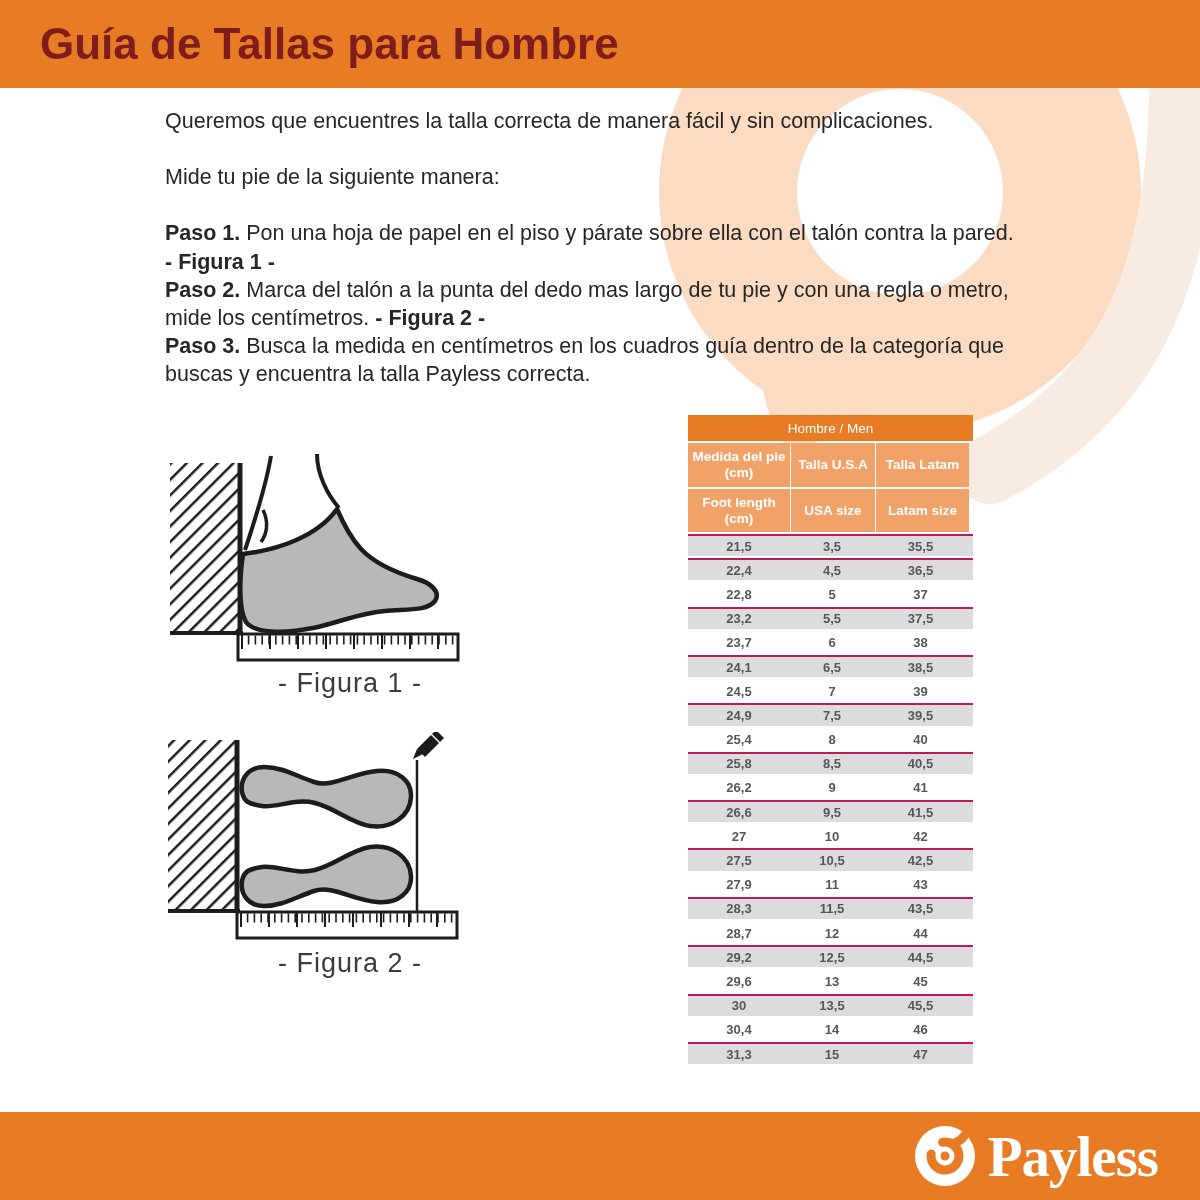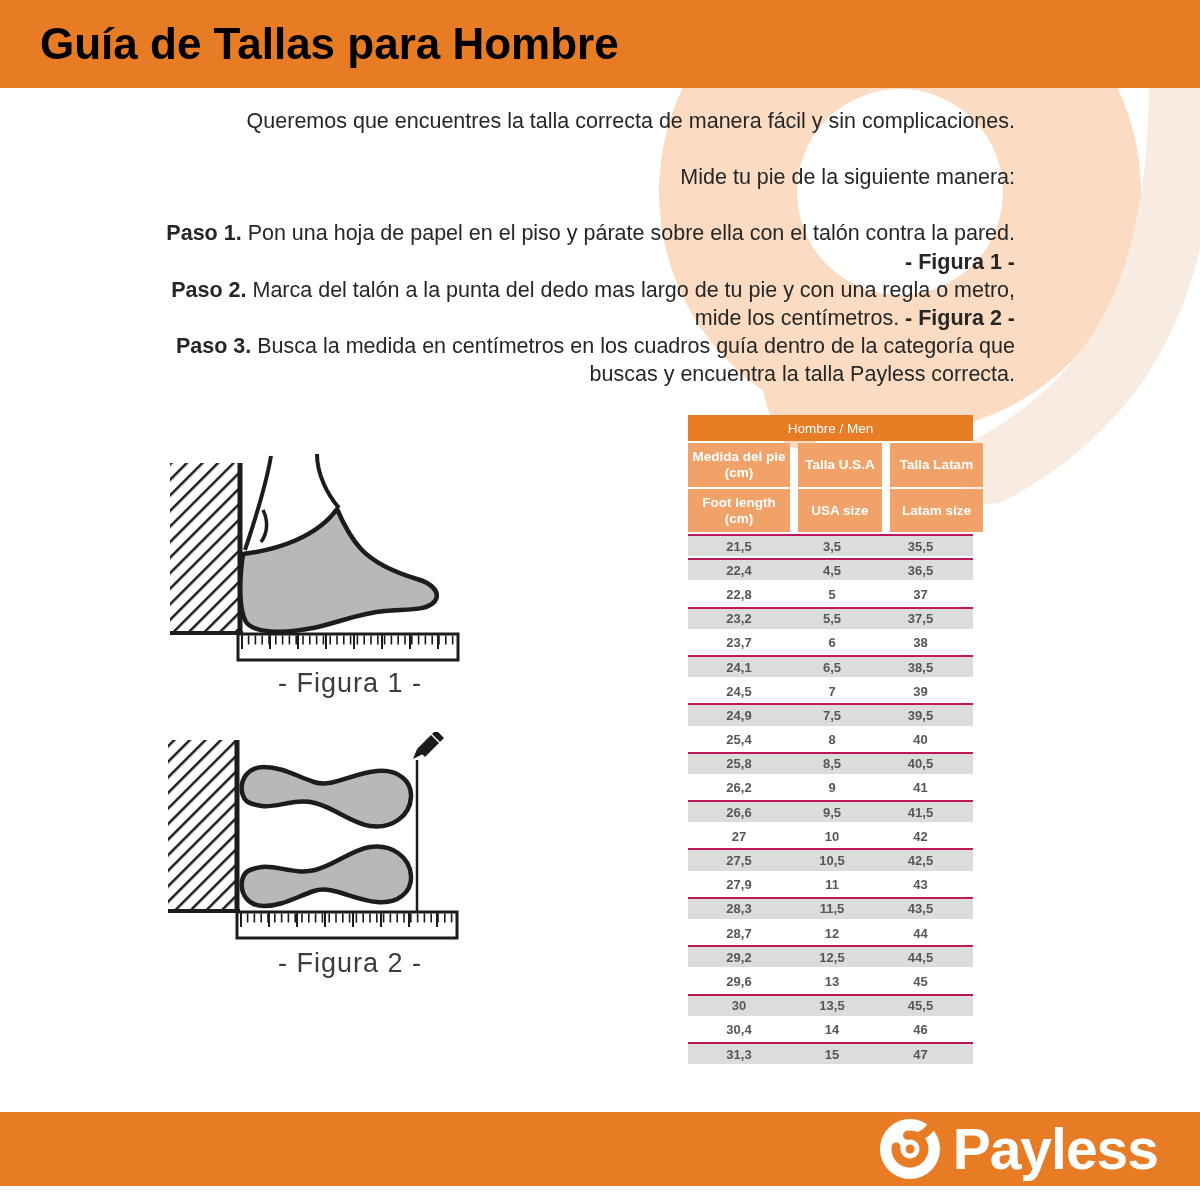--- a/index.html
+++ b/index.html
@@ -3,39 +3,39 @@
 <meta charset="utf-8">
 <style>
   html,body{margin:0;padding:0;background:#fff;}
   .page{position:relative;width:1200px;height:1200px;overflow:hidden;background:#ffffff;
         font-family:"Liberation Sans", sans-serif;}
   
   .watermark{position:absolute;left:0;top:0;width:1200px;height:1200px;z-index:0;}
   
   .band-top{position:absolute;left:0;top:0;width:1200px;height:88px;background:#e87c25;z-index:2;
             display:flex;align-items:center;}
-  .band-top h1{margin:0 0 0 40px;font-size:44px;font-weight:bold;color:#000000;letter-spacing:0px;}
-  .band-bottom{position:absolute;left:0;top:1112px;width:1200px;height:74px;background:#e87c25;z-index:2;
-               display:flex;align-items:center;justify-content:flex-end;padding-right:42px;box-sizing:border-box;}
+  .band-top h1{margin:0 0 0 40px;font-size:44px;font-weight:bold;color:#7f1d1d;letter-spacing:0px;}
+  .band-bottom{position:absolute;left:0;top:1112px;width:1200px;height:88px;background:#e87c25;z-index:2;
+               display:flex;align-items:center;justify-content:flex-end;padding-right:42px;box-sizing:border-box;font-family:Liberation Serif, serif;}
   .brand-text{color:#ffffff;font-size:57px;font-weight:bold;letter-spacing:-1px;margin-left:12px;}
   
   .copy{position:absolute;left:165px;top:107px;width:850px;z-index:1;
         font-size:21.5px;line-height:28.2px;color:#262626;}
-  .copy p{margin:0 0 28px 0;text-align:right;}
+  .copy p{margin:0 0 28px 0;}
   .copy p.step{margin:0;}
   .copy b{font-weight:bold;}
   
   .fig{position:absolute;z-index:1;}
   .fig-caption{position:absolute;z-index:1;width:340px;text-align:center;
                font-size:27px;color:#3c3c3c;font-weight:500;letter-spacing:1px;}
   
   .size-table{position:absolute;left:688px;top:415px;width:285px;z-index:1;}
   .tband{height:26px;background:#e87c25;color:#fff;font-size:13.5px;font-weight:normal;
          display:flex;align-items:center;justify-content:center;margin-bottom:2px;}
-  .thead{display:grid;grid-template-columns:102px 84px 93px;gap:8px;margin-bottom:2px;}
+  .thead{display:grid;grid-template-columns:102px 84px 93px;gap:1px;margin-bottom:2px;}
   .thead .hcell{background:#f0a269;color:#ffffff;font-size:13.5px;font-weight:bold;text-align:center;
                 display:flex;align-items:center;justify-content:center;line-height:16px;padding:2px;
                 box-sizing:border-box;}
   .thead.r1 .hcell{height:44px;}
   .thead.r2 .hcell{height:43px;}
   .tbody .trow{display:grid;grid-template-columns:102px 84px 93px;height:24.2px;box-sizing:border-box;}
   .tbody .trow.gray{background:#dcdcdc;border-top:2px solid #be185d;border-bottom:2px solid #ffffff;}
   .tbody .tcell{display:flex;align-items:center;justify-content:center;
                 font-size:13px;font-weight:bold;color:#56575a;}
 </style>

